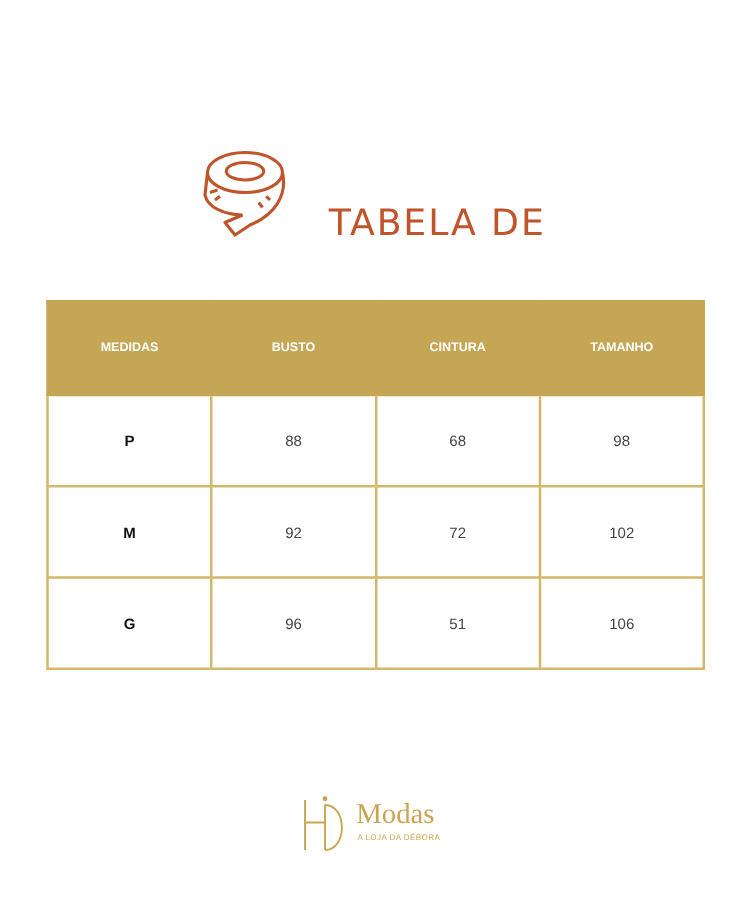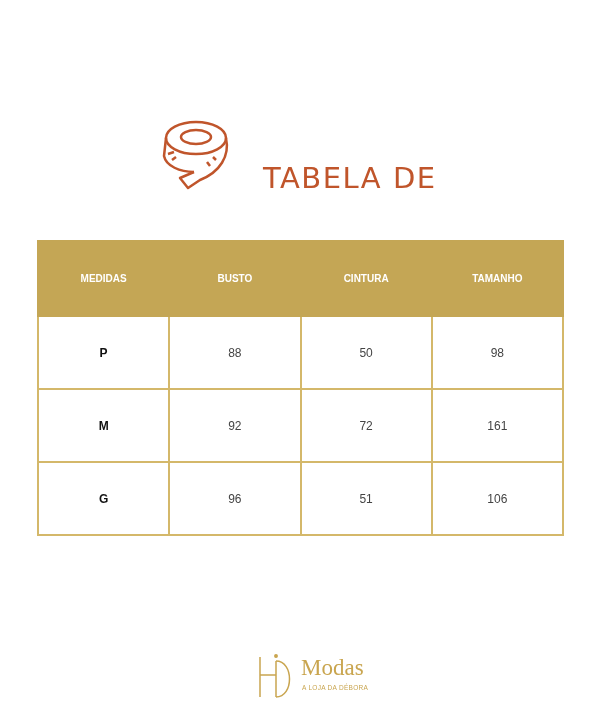--- a/index.html
+++ b/index.html
@@ -5,21 +5,21 @@
   html,body{margin:0;padding:0;background:#fff;}
   body{width:600px;height:726px;position:relative;overflow:hidden;font-family:"Liberation Sans",sans-serif;}
   .title{position:absolute;left:160px;top:112px;width:300px;height:80px;}
   .tape{position:absolute;left:0;top:4px;width:76px;height:74px;}
   .t1{position:absolute;left:103px;top:4px;font-size:29px;color:#c0552b;letter-spacing:1.5px;font-family:"DejaVu Sans",sans-serif;font-weight:normal;white-space:nowrap;margin-top:45px;}
   .t2{position:absolute;left:80px;top:34px;font-size:44px;color:#c0552b;letter-spacing:2px;font-family:"DejaVu Sans",sans-serif;white-space:nowrap;}
   table{position:absolute;left:37px;top:240px;width:527px;border-collapse:collapse;table-layout:fixed;}
   th{background:#c4a655;color:#fff;font-size:10px;font-weight:bold;height:71px;border:2px solid #c4a655;}
   td{height:69px;border:2px solid #d4b86a;text-align:center;font-size:12px;color:#444;}
   td.size{font-weight:bold;color:#111;font-size:12px;}
-  .logo{position:absolute;left:254px;top:636px;width:130px;height:50px;margin-top:17px;}
+  .logo{position:absolute;left:238px;top:636px;width:130px;height:50px;}
   .mark{position:absolute;left:0;top:0;width:40px;height:48px;}
   .brand{position:absolute;left:47px;top:2px;font-family:"Liberation Serif",serif;font-size:23px;color:#c9a54f;}
   .tag{position:absolute;left:48px;top:31px;font-size:6.5px;color:#c9a54f;letter-spacing:0.3px;white-space:nowrap;}
 </style>
 </head>
 <body>
 
 <div class="title">
   <svg class="tape" viewBox="0 0 76 74" fill="none" stroke="#c0552b" stroke-width="2.5" stroke-linejoin="round">
     <ellipse cx="36" cy="22" rx="30" ry="16"></ellipse>
@@ -37,28 +37,28 @@
       <th>MEDIDAS</th>
       <th>BUSTO</th>
       <th>CINTURA</th>
       <th>TAMANHO</th>
     </tr>
   </thead>
   <tbody>
     <tr>
       <td class="size">P</td>
       <td>88</td>
-      <td>50</td>
+      <td>68</td>
       <td>98</td>
     </tr>
     <tr>
       <td class="size">M</td>
       <td>92</td>
       <td>72</td>
-      <td>161</td>
+      <td>102</td>
     </tr>
     <tr>
       <td class="size">G</td>
       <td>96</td>
       <td>51</td>
       <td>106</td>
     </tr>
   </tbody>
 </table>
 

